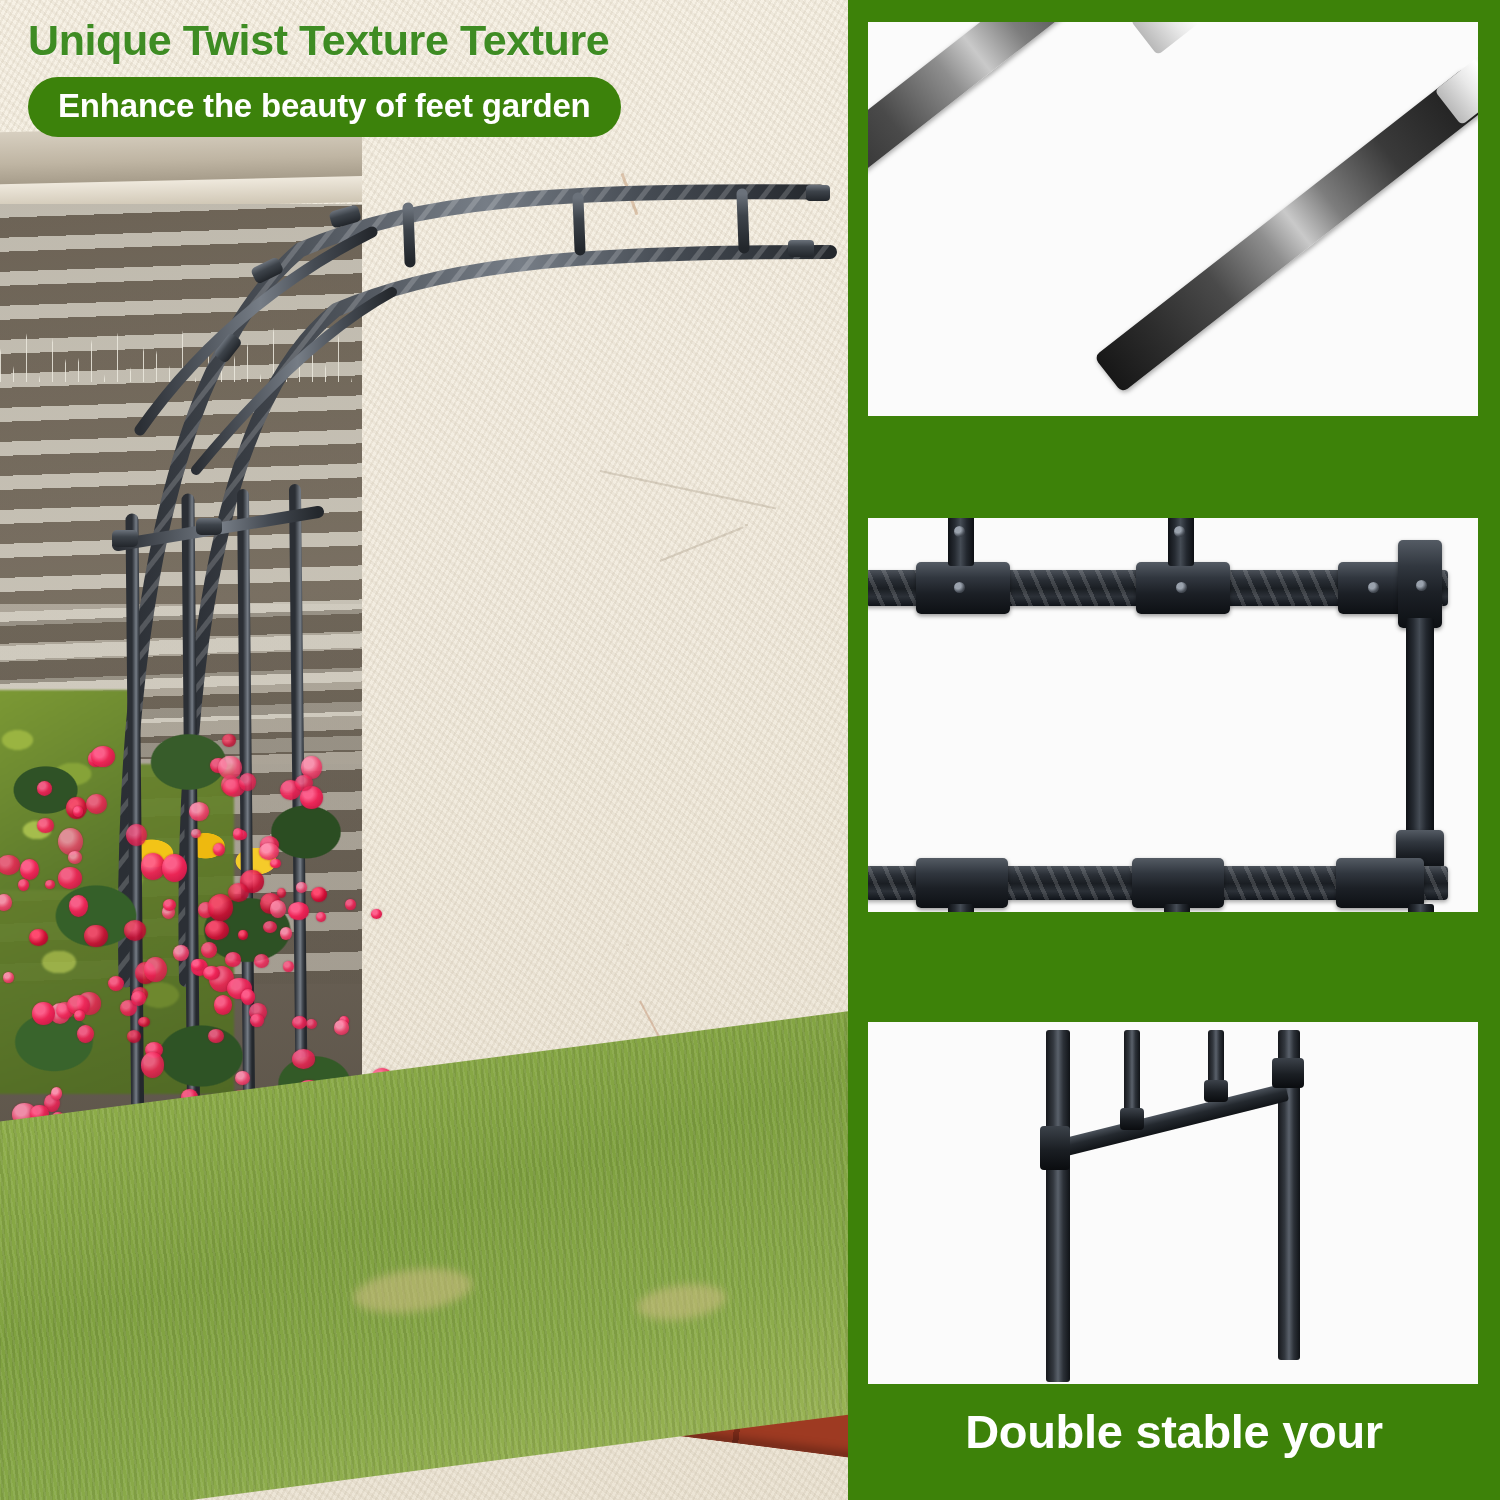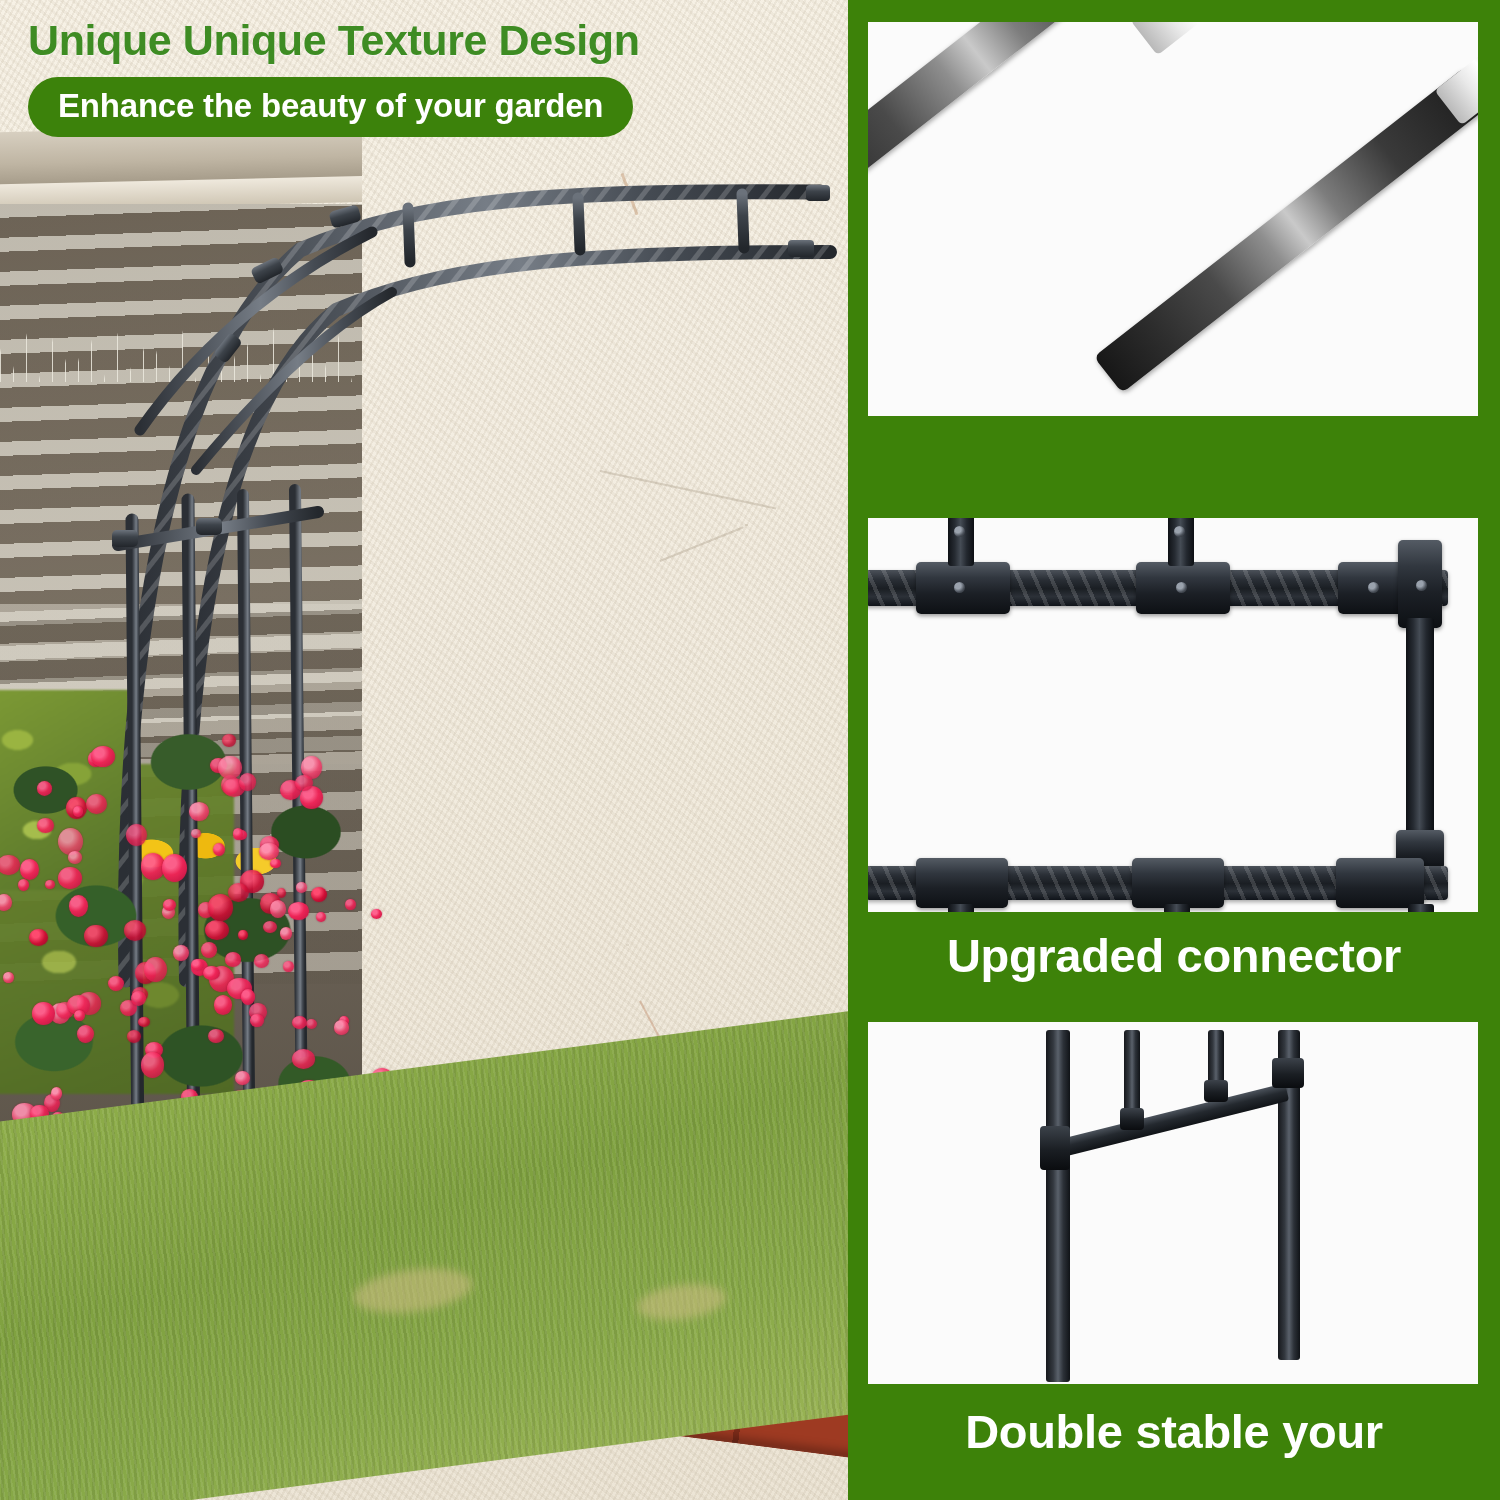--- a/index.html
+++ b/index.html
@@ -461,22 +461,22 @@
         </div>
     </div>
 
     <div class="brick"></div>
     <div class="lawn">
       <div class="lawn-patch" style="left:420px; top:200px; width:120px; height:42px;"></div>
       <div class="lawn-patch" style="left:700px; top:250px; width:90px; height:34px;"></div>
     </div>
 
     <div class="headline">
-      <h1>Unique Unique Texture Design</h1>
-      <span class="pill">Enhance the beauty of your garden</span>
+      <h1>Unique Twist Texture Texture</h1>
+      <span class="pill">Enhance the beauty of feet garden</span>
     </div>
   </div>
 
   <div class="right">
 
     <div class="card c1">
       <div class="tube" style="left:-100px; top:172px; width:520px; height:46px; transform:rotate(-38deg); transform-origin:left center;"></div>
       <div class="tube-tip" style="left:276px; top:-6px; width:110px; height:44px; transform:rotate(-38deg); transform-origin:left center;"></div>
       <div class="tube" style="left:240px; top:330px; width:470px; height:46px; transform:rotate(-38deg); transform-origin:left center;"></div>
       <div class="tube-tip" style="left:580px; top:64px; width:100px; height:44px; transform:rotate(-38deg); transform-origin:left center;"></div>
@@ -509,21 +509,20 @@
         <div class="rail-tw" style="inset:0;"></div>
       </div>
       <div class="joint" style="left:48px;  top:340px; width:92px; height:50px;"></div>
       <div class="joint" style="left:264px; top:340px; width:92px; height:50px;"></div>
       <div class="joint" style="left:468px; top:340px; width:88px; height:50px;"></div>
 
       <div class="post" style="left:80px;  top:386px; width:26px; height:50px;"></div>
       <div class="post" style="left:296px; top:386px; width:26px; height:50px;"></div>
       <div class="post" style="left:540px; top:386px; width:26px; height:50px;"></div>
     </div>
-    <div class="caption cap2">Upgraded connector</div>
 
     <div class="card c3">
       <div class="leg" style="left:178px; top:8px;  width:24px; height:352px;"></div>
       <div class="leg" style="left:256px; top:8px;  width:16px; height:100px;"></div>
       <div class="leg" style="left:340px; top:8px;  width:16px; height:74px;"></div>
       <div class="leg" style="left:410px; top:8px;  width:22px; height:330px;"></div>
       <div class="brace" style="left:190px; top:118px; width:236px; height:18px; transform:rotate(-14deg); transform-origin:left center;"></div>
       <div class="collar" style="left:172px; top:104px; width:30px; height:44px;"></div>
       <div class="collar" style="left:404px; top:36px;  width:32px; height:30px;"></div>
       <div class="collar" style="left:252px; top:86px;  width:24px; height:22px;"></div>

